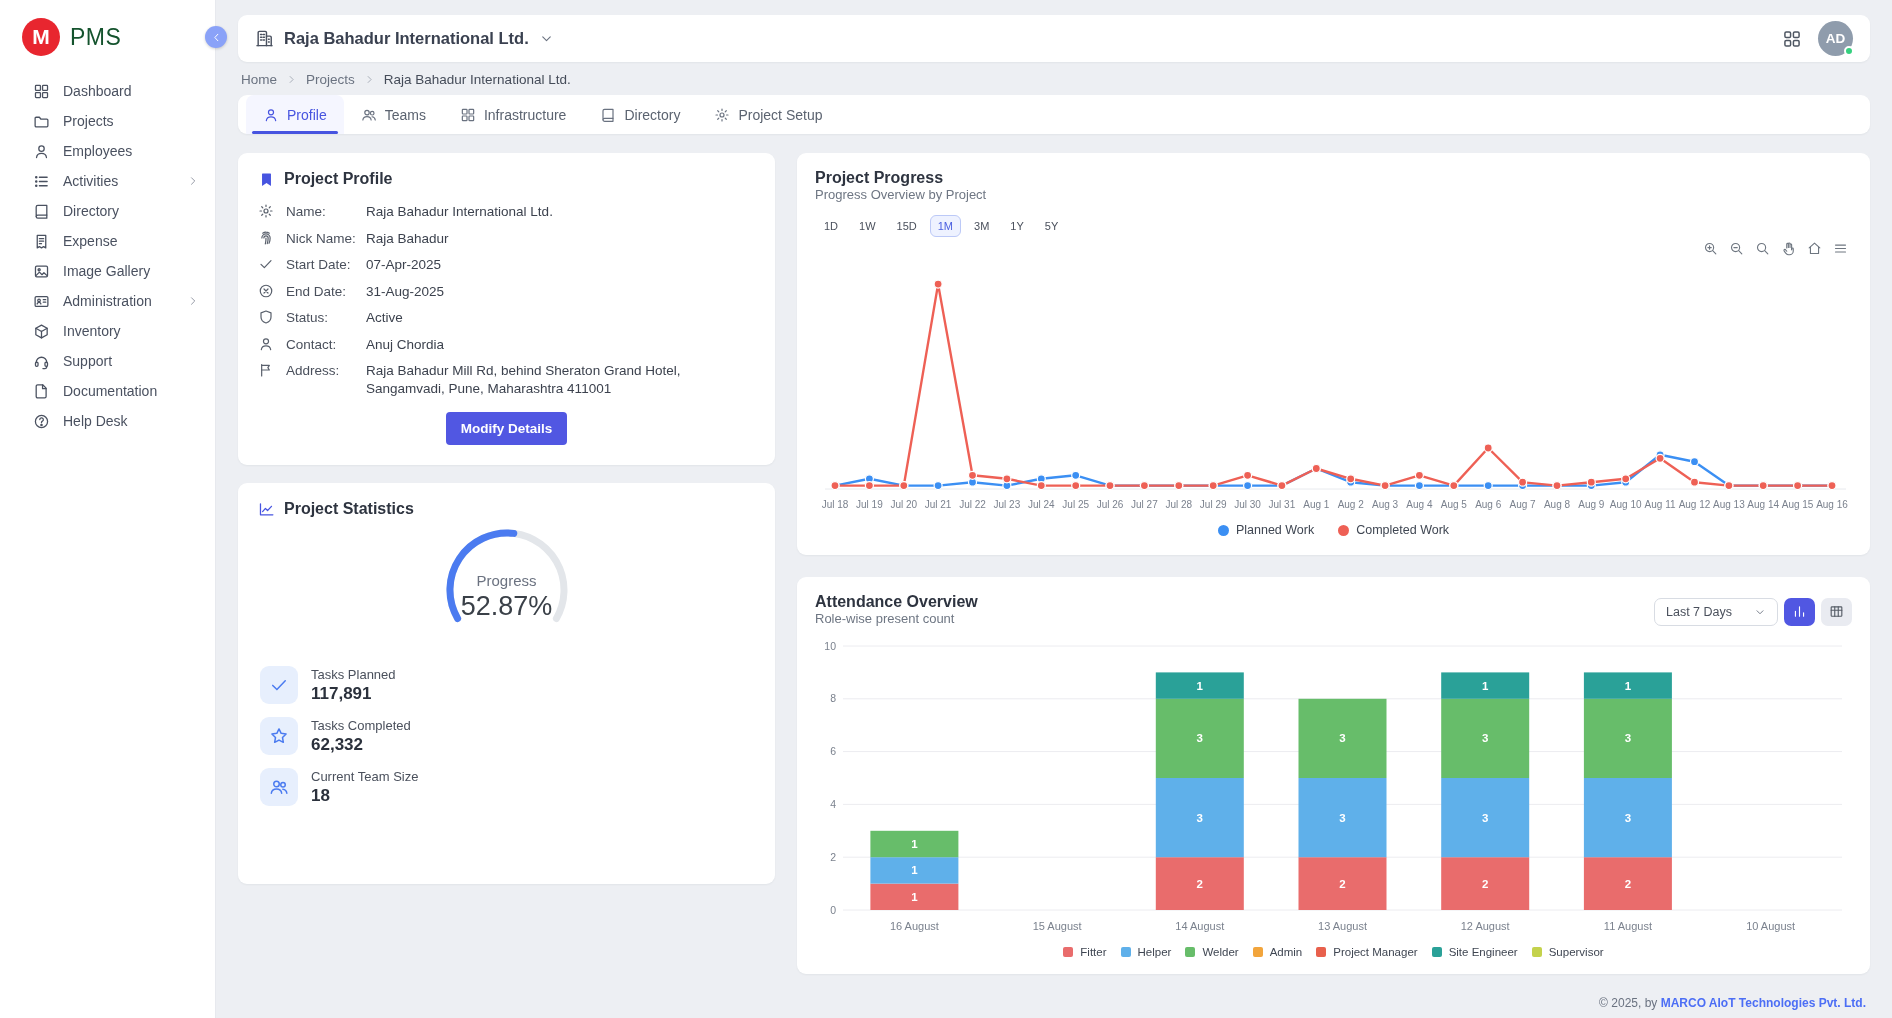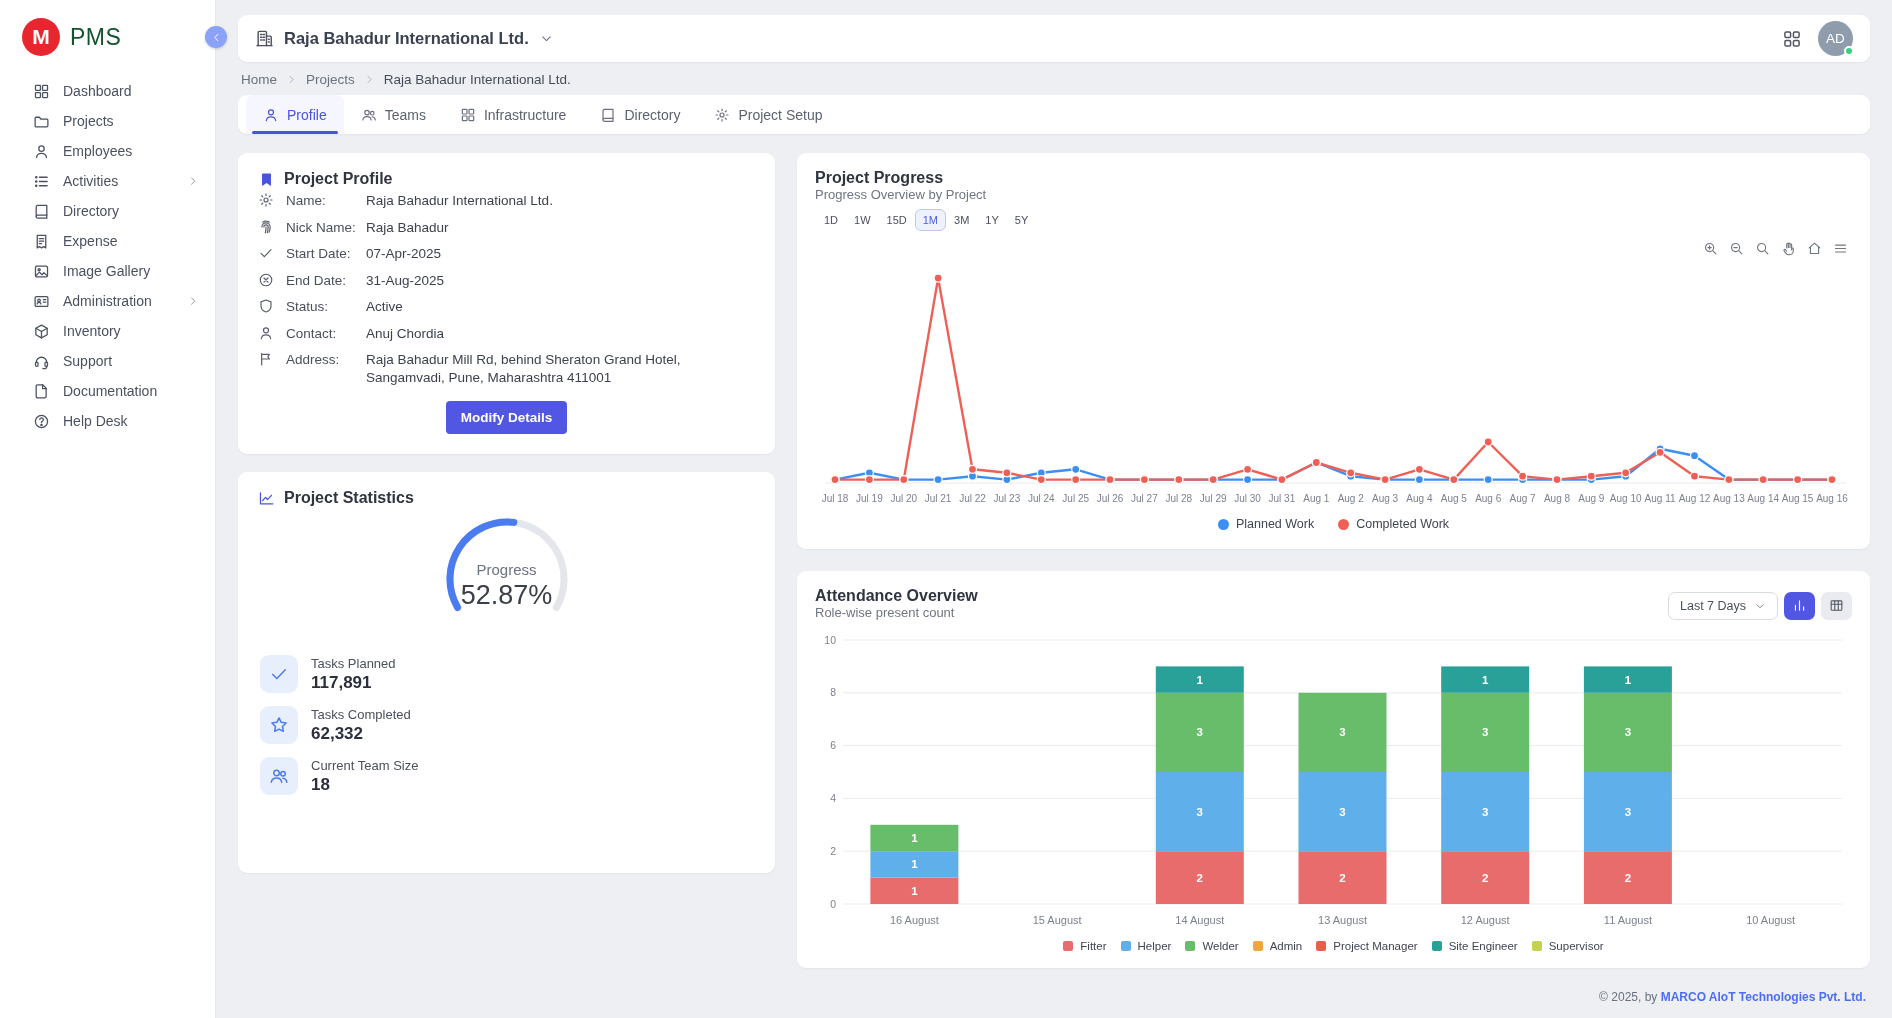--- a/index.html
+++ b/index.html
@@ -26,21 +26,21 @@
   
   .main{position:absolute;left:216px;top:0;right:0;bottom:0;padding:15px 22px 0}
   .card{background:#fff;border-radius:9px;box-shadow:0 1px 2px rgba(25,30,45,.05)}
   .topbar{height:47px;display:flex;align-items:center;justify-content:space-between;padding:0 17px}
   .topbar-left{display:flex;align-items:center;gap:10px;cursor:pointer}
   .ic-building{width:19px;height:19px;color:#4a5160}
   .company-name{font-size:16.5px;font-weight:bold;color:#3a4150}
   .ic-chev-dn{width:15px;height:15px;color:#6a7280}
   .topbar-right{display:flex;align-items:center;gap:16px}
   .ic-grid{width:20px;height:20px;color:#4e5662;cursor:pointer}
-  .avatar{width:35px;height:35px;border-radius:50%;background:#8f9cac;color:#fff;font-size:13.5px;font-weight:normal;display:flex;align-items:center;justify-content:center;position:relative;cursor:pointer}
+  .avatar{width:35px;height:35px;border-radius:50%;background:#8f9cac;color:#fff;font-size:13.5px;font-weight:bold;display:flex;align-items:center;justify-content:center;position:relative;cursor:pointer}
   .avatar-dot{position:absolute;right:-1px;bottom:0;width:10px;height:10px;border-radius:50%;background:#35d07f;border:2px solid #fff}
 
   .breadcrumb{display:flex;align-items:center;gap:9px;padding:10px 3px 8px;font-size:13.5px;color:#6a7280}
   .crumb{cursor:pointer}
   .crumb.last{color:#454c59}
   .ic.bc-sep{width:11px;height:11px;color:#9aa1ac}
 
   .tabs{display:flex;align-items:stretch;height:39px;padding:0 8px;margin-bottom:19px}
   .tab{display:flex;align-items:center;gap:8px;padding:0 17px;font-size:14px;color:#5b6370;position:relative;cursor:pointer;border-radius:8px 8px 0 0}
   .tab .ic{width:16px;height:16px;color:#6a7280}
@@ -51,21 +51,21 @@
   .content{display:flex;gap:22px;align-items:flex-start}
   .col-left{width:537px;flex:none;display:flex;flex-direction:column;gap:18px}
   .col-right{flex:1;min-width:0;display:flex;flex-direction:column;gap:22px}
   .card-title-row{display:flex;align-items:center;gap:9px}
   .card-title{font-size:16px;font-weight:bold;color:#2e3440}
   .title-ic{width:17px;height:17px;color:#4754e0}
   .subtitle{font-size:13px;color:#6e7683;}
 
   
   .profile-card{padding:17px 20px 20px}
-  .profile-card .card-title-row{margin-bottom:4px}
+  .profile-card .card-title-row{margin-bottom:15px}
   .field-row{display:flex;align-items:flex-start;margin-bottom:9px;font-size:13.5px;line-height:1.3}
   .field-row .ic.fi{width:16px;height:16px;color:#59606c;margin-right:12px}
   .field-label{width:80px;flex:none;color:#4a505c}
   .field-value{flex:1;color:#3c424e}
   .modify-btn{display:block;margin:15px auto 0;background:#5157e2;color:#fff;border:none;border-radius:4px;font-size:13.5px;font-weight:bold;padding:9px 15px;cursor:pointer;font-family:inherit}
 
   
   .stats-card{padding:17px 20px 0;min-height:401px}
   .gauge-wrap{position:relative;width:210px;height:128px;margin:10px auto 10px}
   .gauge-box svg{display:block}
@@ -73,37 +73,37 @@
   .gauge-value{position:absolute;left:0;right:0;top:63px;text-align:center;font-size:27px;color:#3a4048}
   .stat-row{display:flex;align-items:center;gap:13px;margin:0 0 13px 2px}
   .stat-box{width:38px;height:38px;border-radius:9px;background:#e7effd;color:#4b7bf0;display:flex;align-items:center;justify-content:center;flex:none}
   .stat-box svg{width:20px;height:20px}
   .stat-text{display:flex;flex-direction:column;gap:2px}
   .stat-label{font-size:13px;color:#4a505c}
   .stat-value{font-size:17px;font-weight:bold;color:#2b313c}
 
   
   .progress-card{padding:16px 18px 12px;position:relative}
-  .range-row{display:flex;align-items:flex-start;margin:7px 0 0 1px}
+  .range-row{display:flex;align-items:flex-start;gap:5px;margin:13px 0 0 1px}
   .range-btn{font-size:11px;color:#4a505c;background:transparent;border:1px solid transparent;border-radius:6px;padding:4px 7px;cursor:pointer;font-family:inherit}
   .range-btn.active{color:#4a5fe0;background:#eef2ff;border-color:#bcc9f7}
   .chart-toolbar{position:absolute;right:22px;top:88px;display:flex;gap:11px}
   .tool{width:15px;height:15px;color:#6e7680;cursor:pointer}
   #progress-chart{margin-top:8px}
   .chart-legend{display:flex;justify-content:center;align-items:center;gap:24px;font-size:12.5px;color:#3f4652;padding:2px 0 6px}
   .legend-item{display:inline-flex;align-items:center;gap:7px;cursor:pointer;white-space:nowrap}
   .legend-dot{width:11px;height:11px;border-radius:50%;display:inline-block}
   .legend-sq{width:10px;height:10px;border-radius:2px;display:inline-block}
   .chart-legend.small{gap:14px;font-size:11.5px;padding:4px 0 6px}
 
   
   .attendance-card{padding:16px 18px 10px}
   .att-head{display:flex;justify-content:space-between;align-items:center}
   .att-controls{display:flex;align-items:center;gap:6px;margin-top:4px}
-  .select-box{display:flex;align-items:center;gap:8px;border:1px solid #d8dce3;border-radius:7px;padding:6px 11px;font-size:12.5px;color:#4a505c;cursor:pointer;background:#fff}
+  .select-box{display:flex;align-items:center;gap:22px;border:1px solid #d8dce3;border-radius:7px;padding:6px 11px;font-size:12.5px;color:#4a505c;cursor:pointer;background:#fff}
   .select-box .ic{width:12px;height:12px;color:#6a7280}
   .icon-btn{width:31px;height:28px;border-radius:7px;border:none;display:flex;align-items:center;justify-content:center;background:#e9ebf1;color:#555c66;cursor:pointer}
   .icon-btn .ic{width:15px;height:15px}
   .icon-btn.active{background:#5157e2;color:#fff}
   #attendance-chart{margin-top:12px}
 
   .footer{text-align:right;font-size:12px;color:#6a7280;padding:0 4px 10px}
   .footer-link{color:#4c6ef5;font-weight:bold;text-decoration:none;cursor:pointer}
 </style>
 </head>

